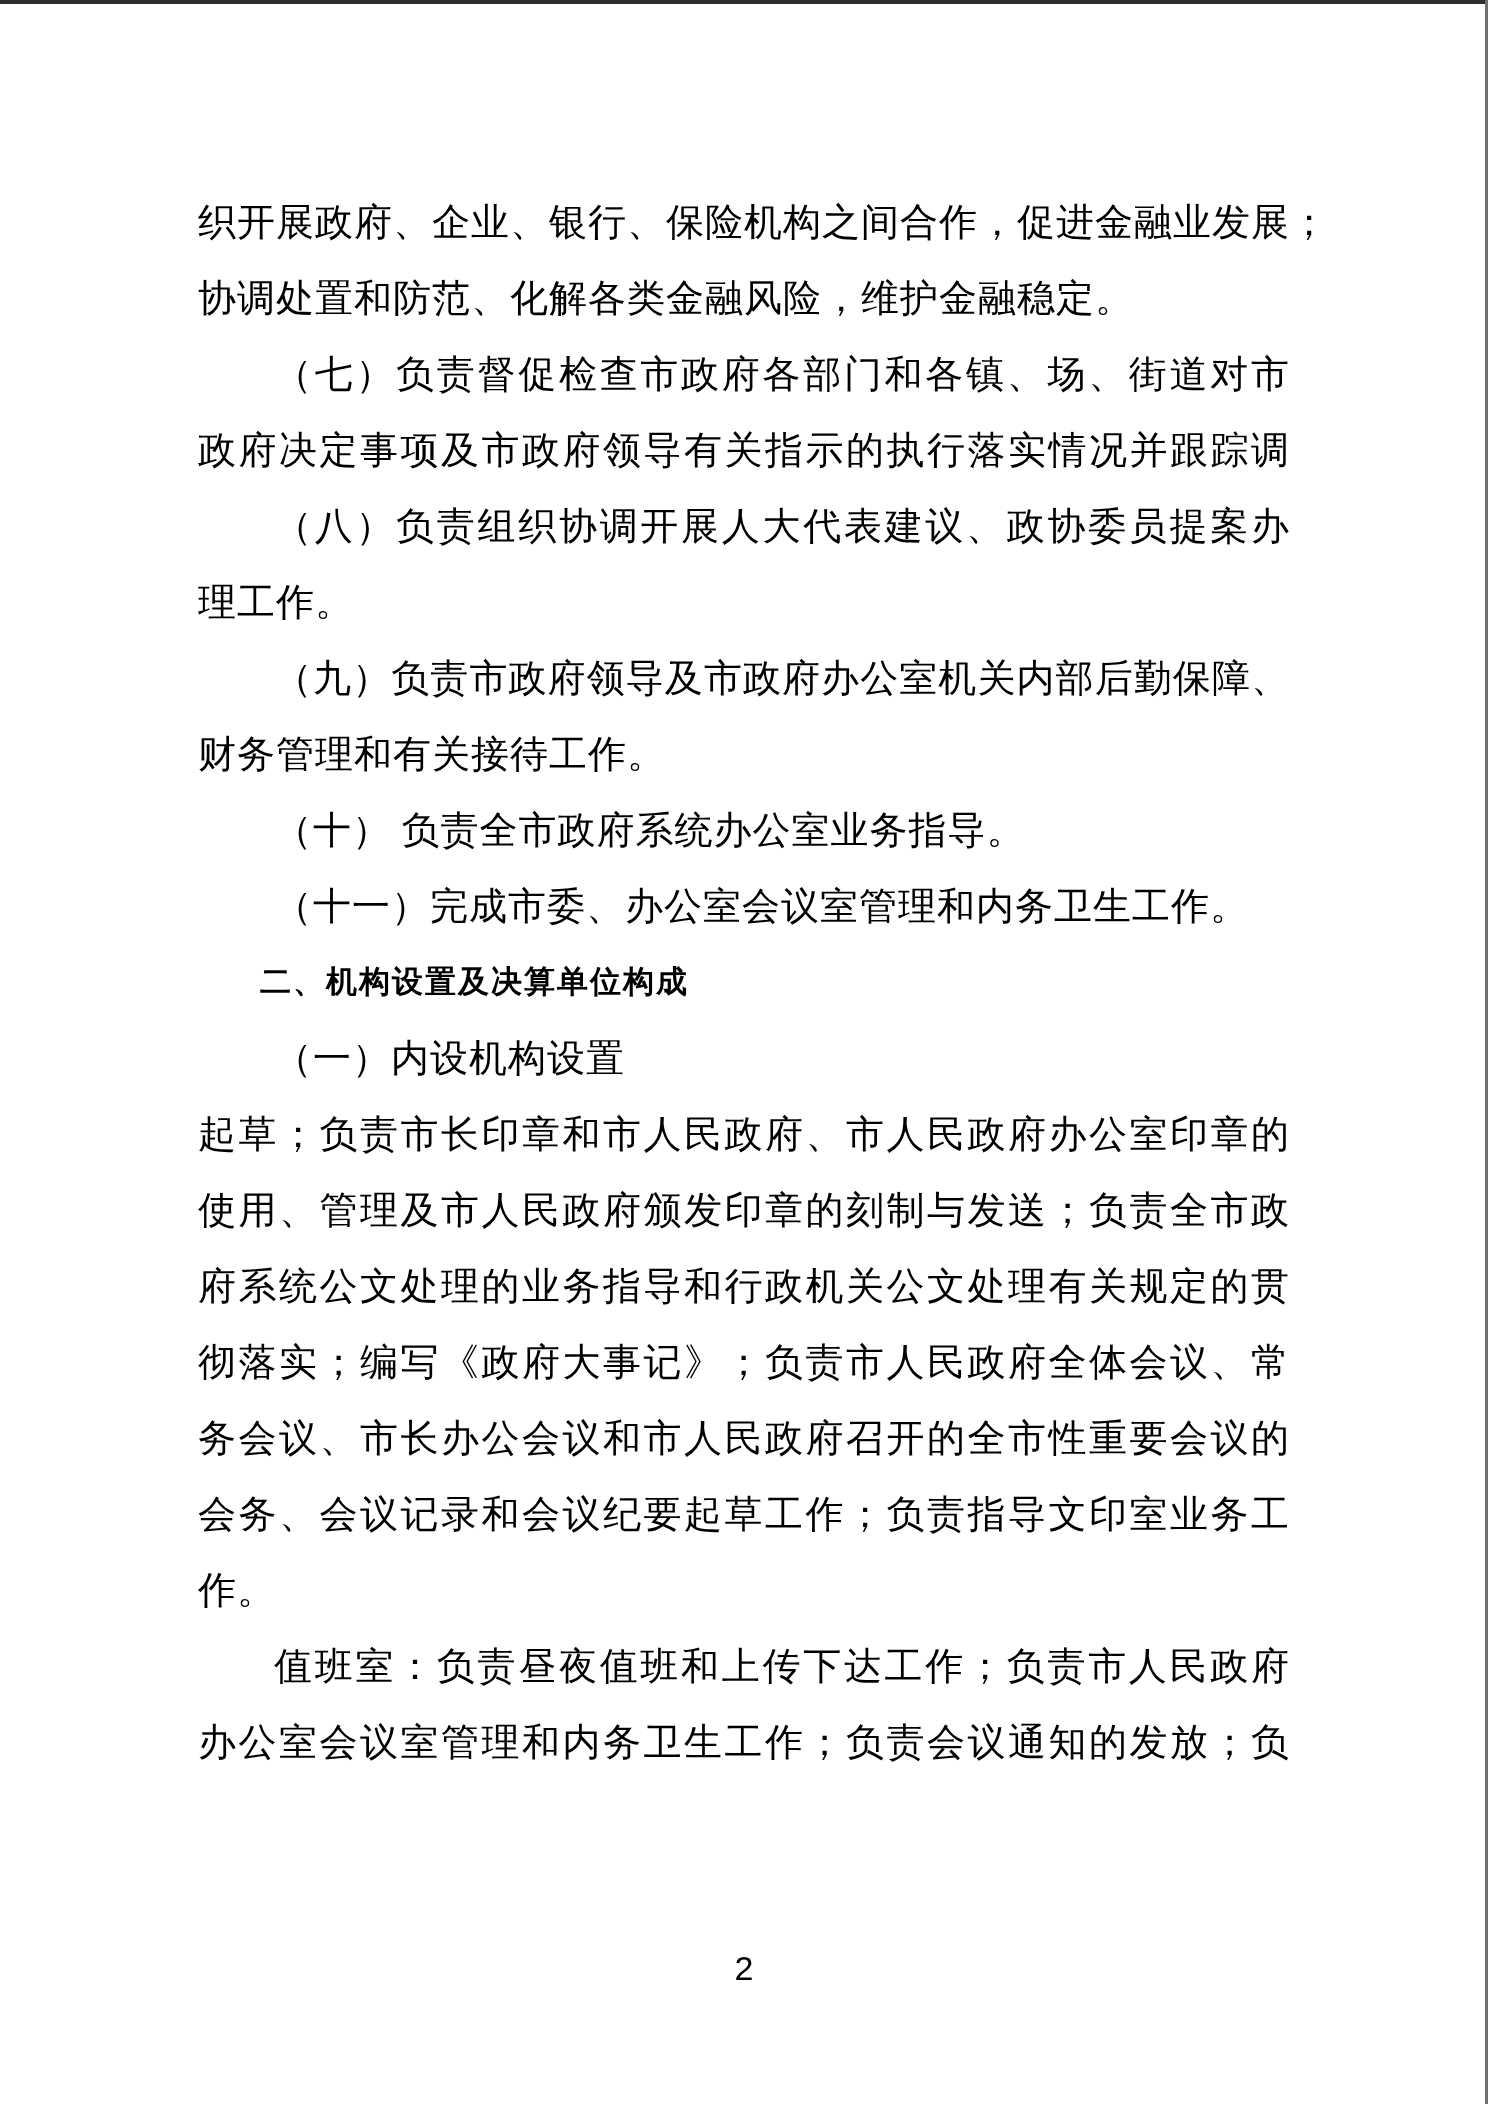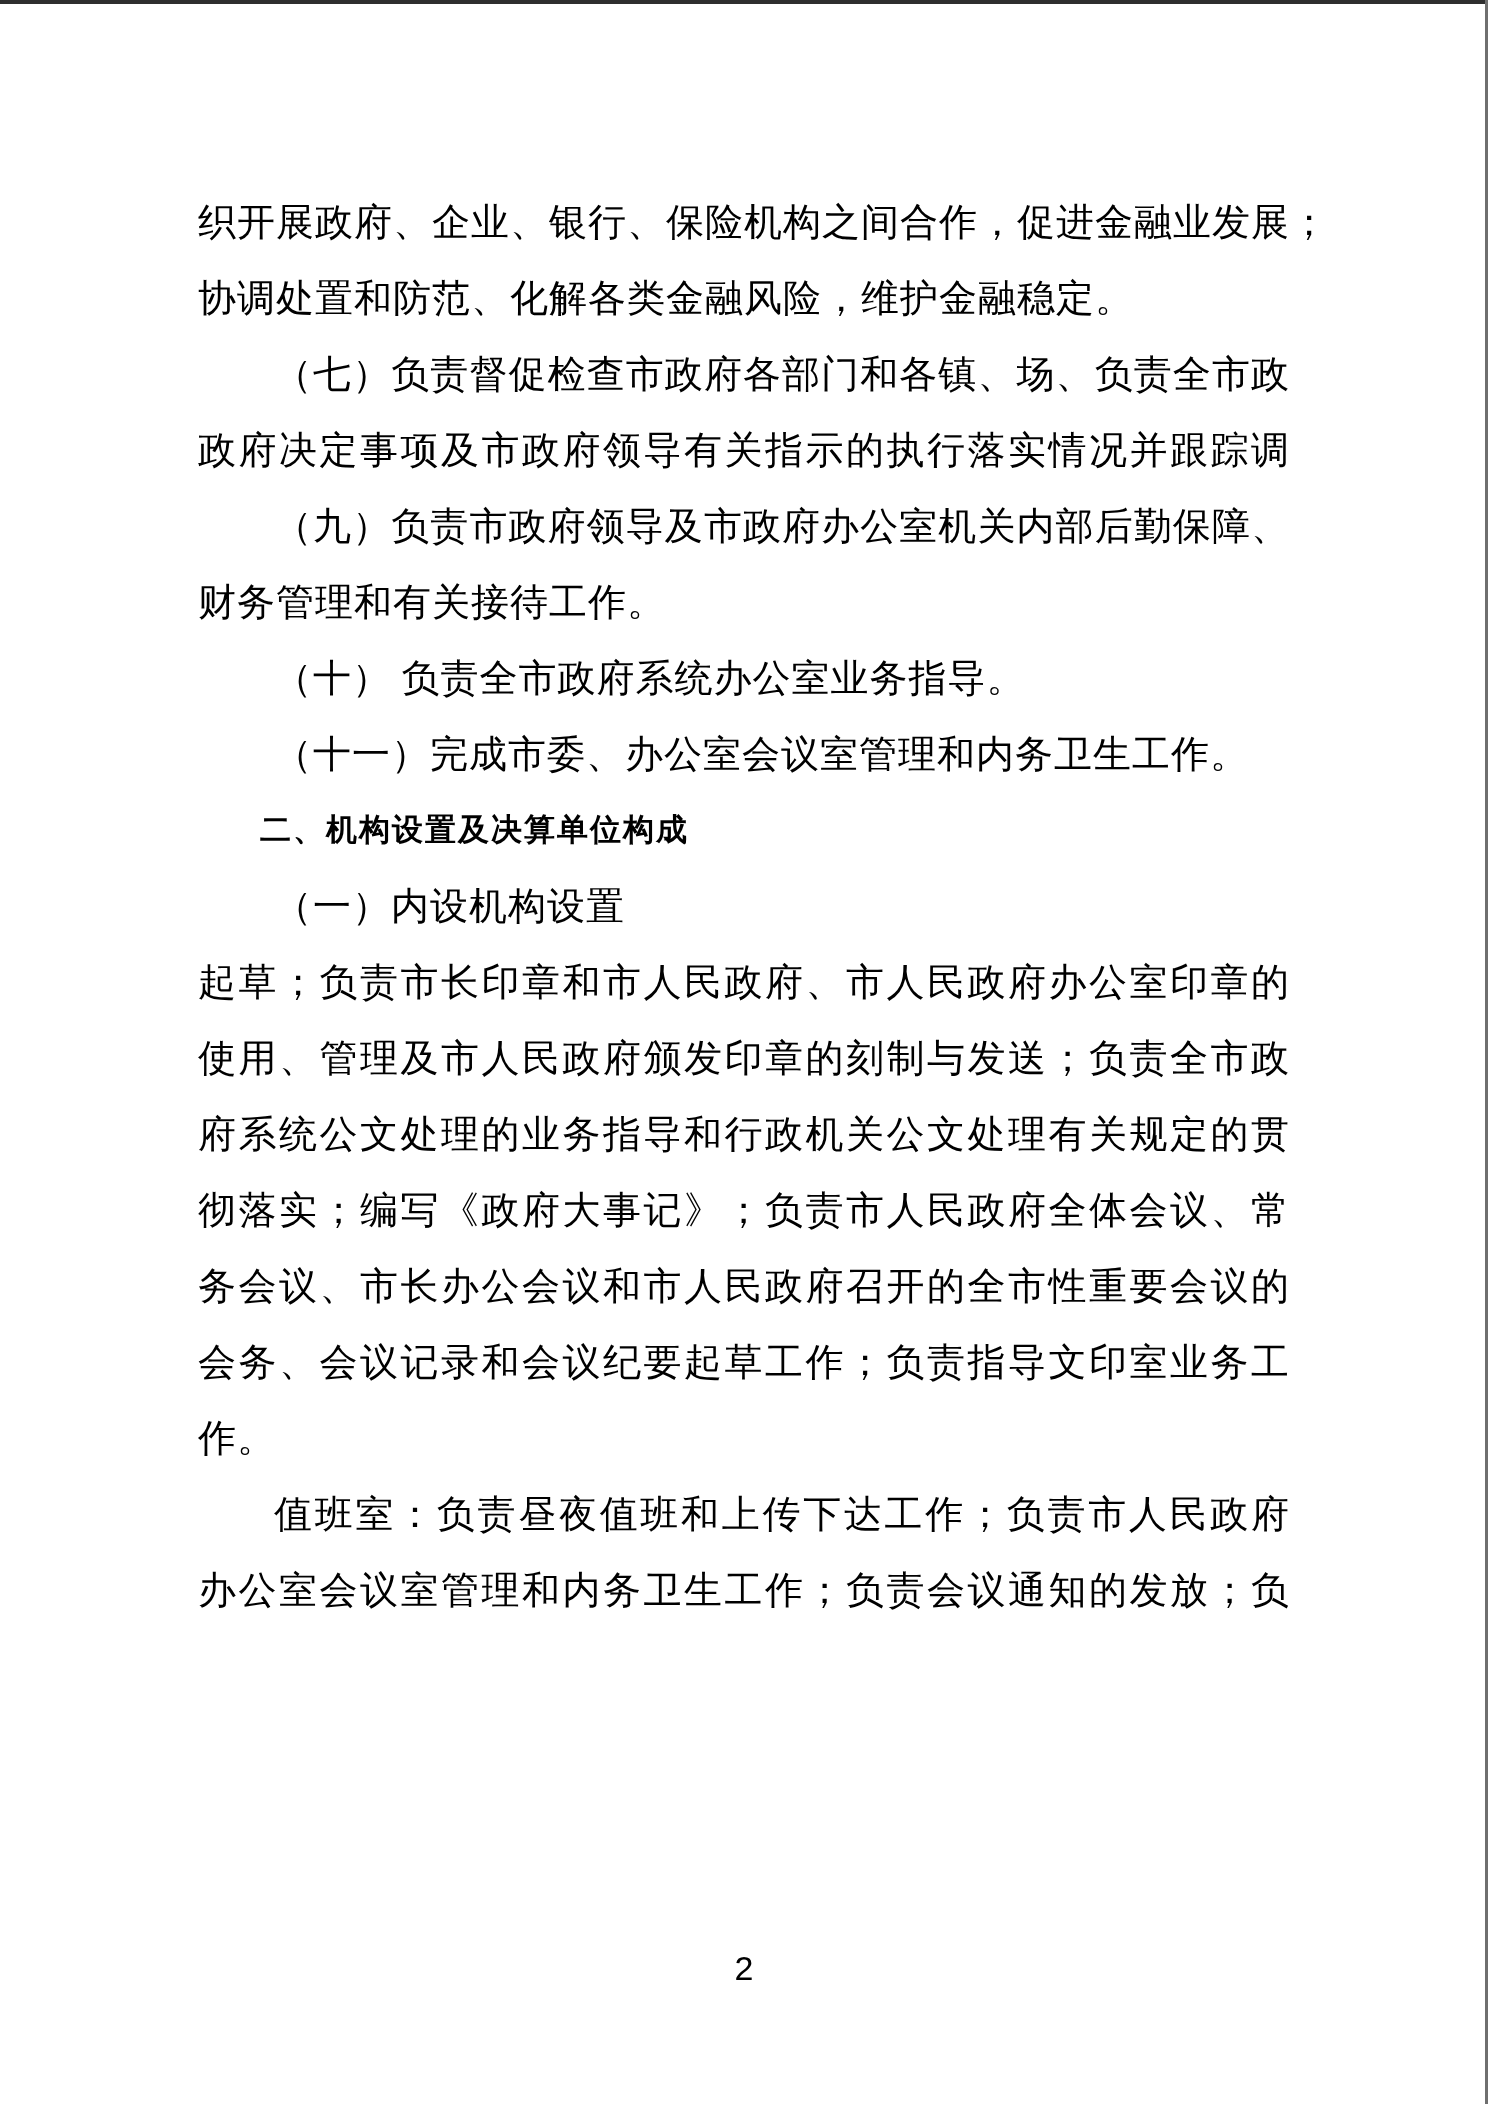--- a/index.html
+++ b/index.html
@@ -72,22 +72,26 @@
 <div class="page">
   <div class="edge-top"></div>
   <div class="edge-right"></div>
 
   <div class="textblock" id="textblock">
       <div class="para body">
         <div class="line fill">织开展政府、企业、银行、保险机构之间合作，促进金融业发展；</div>
         <div class="line">协调处置和防范、化解各类金融风险，维护金融稳定。</div>
       </div>
       <div class="para body">
-        <div class="line fill indent">（七）负责督促检查市政府各部门和各镇、场、负责全市政</div>
+        <div class="line fill indent">（七）负责督促检查市政府各部门和各镇、场、街道对市</div>
         <div class="line fill">政府决定事项及市政府领导有关指示的执行落实情况并跟踪调</div>
+      </div>
+      <div class="para body">
+        <div class="line fill indent">（八）负责组织协调开展人大代表建议、政协委员提案办</div>
+        <div class="line">理工作。</div>
       </div>
       <div class="para body">
         <div class="line fill indent">（九）负责市政府领导及市政府办公室机关内部后勤保障、</div>
         <div class="line">财务管理和有关接待工作。</div>
       </div>
       <div class="para body">
         <div class="line indent">（十） 负责全市政府系统办公室业务指导。</div>
       </div>
       <div class="para body">
         <div class="line indent">（十一）完成市委、办公室会议室管理和内务卫生工作。</div>

